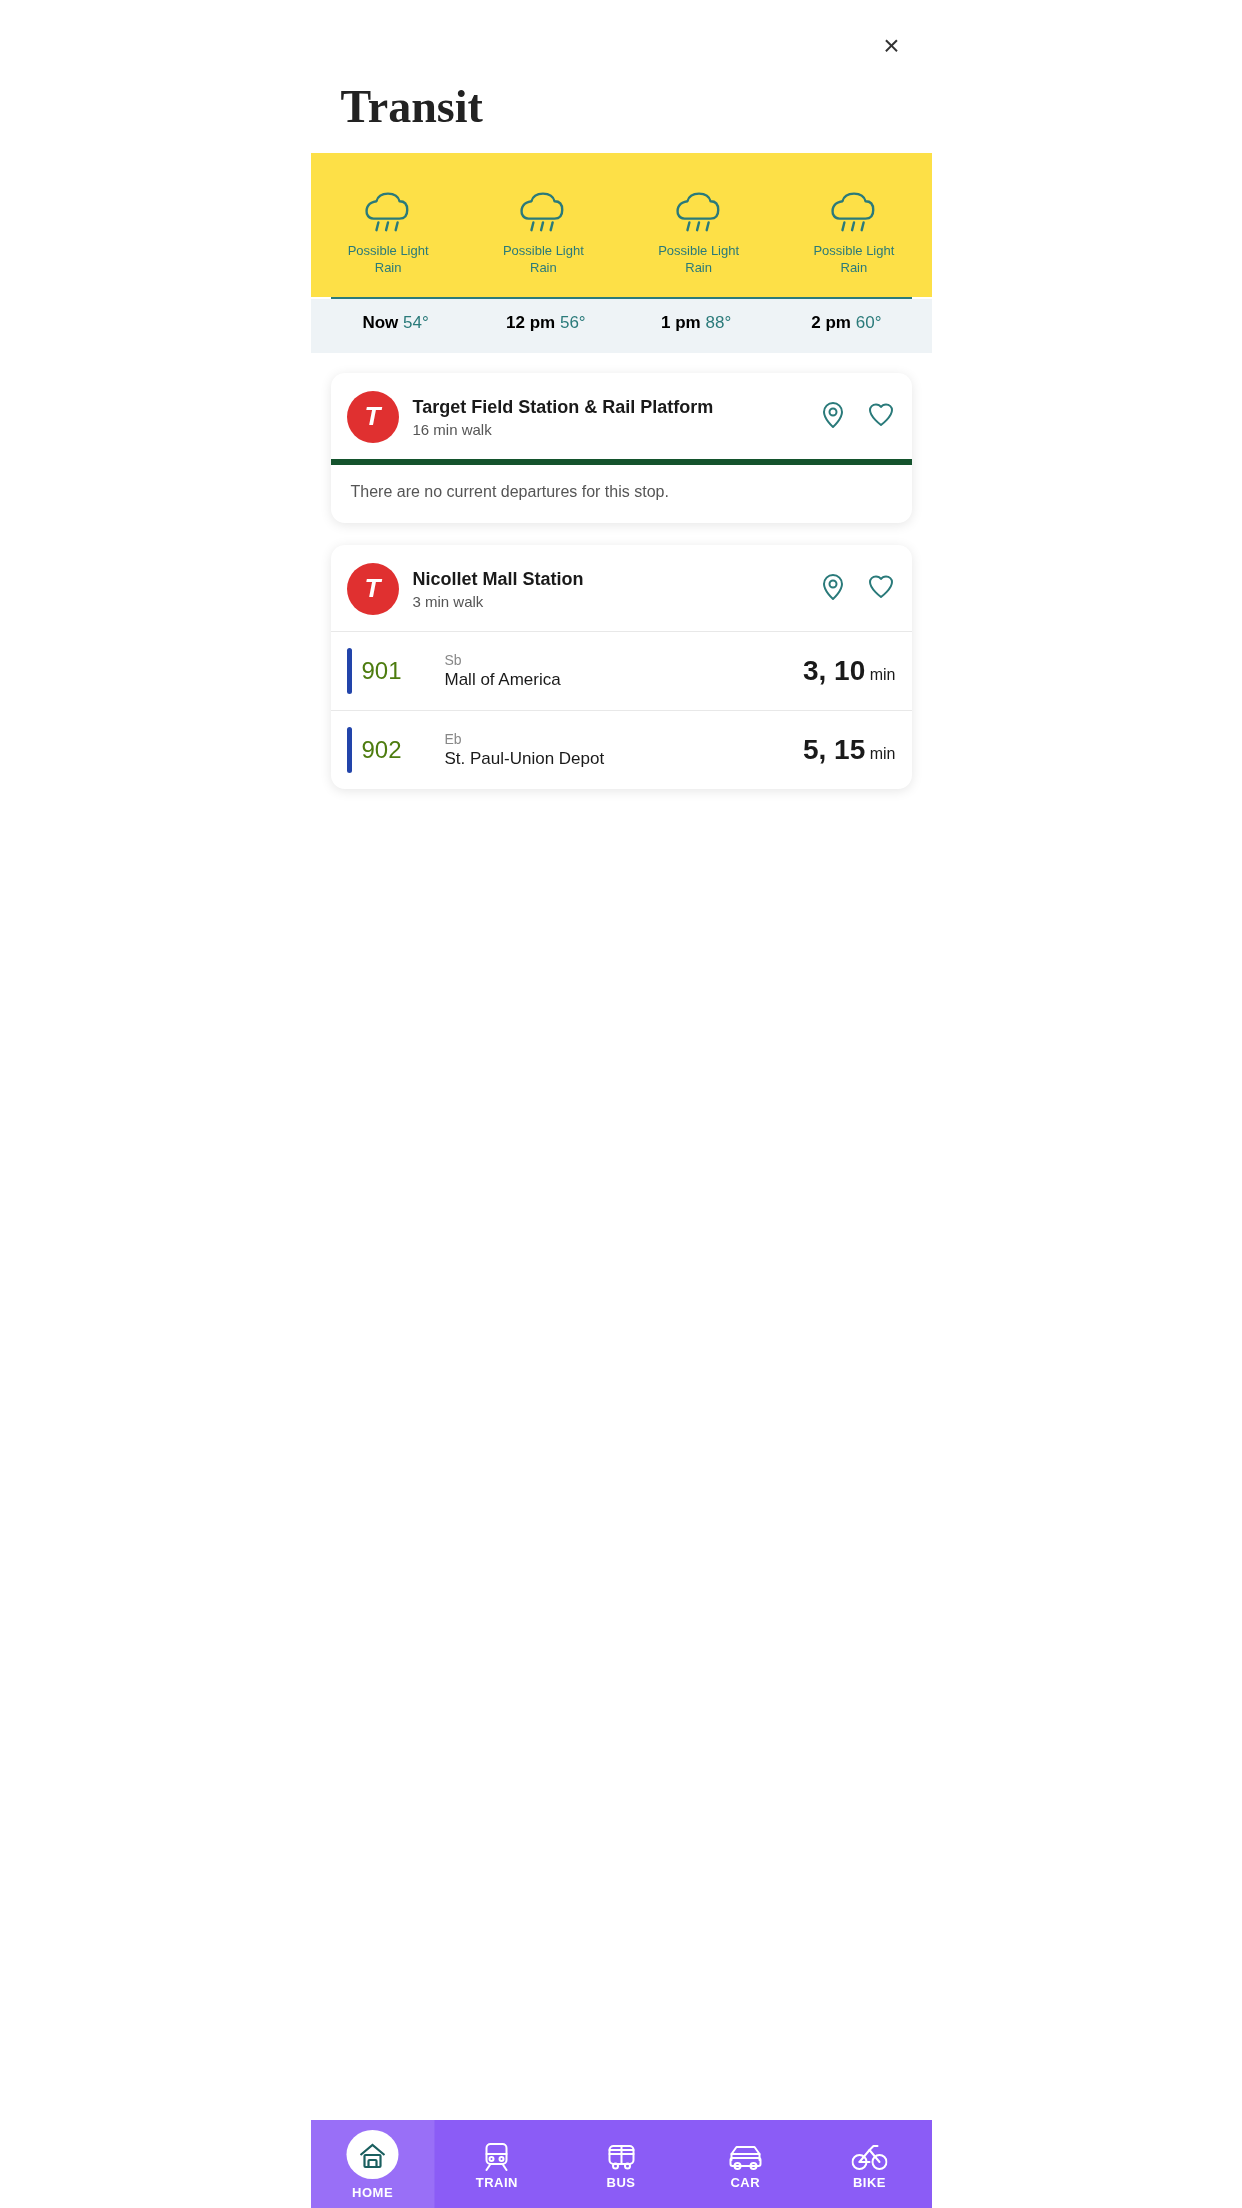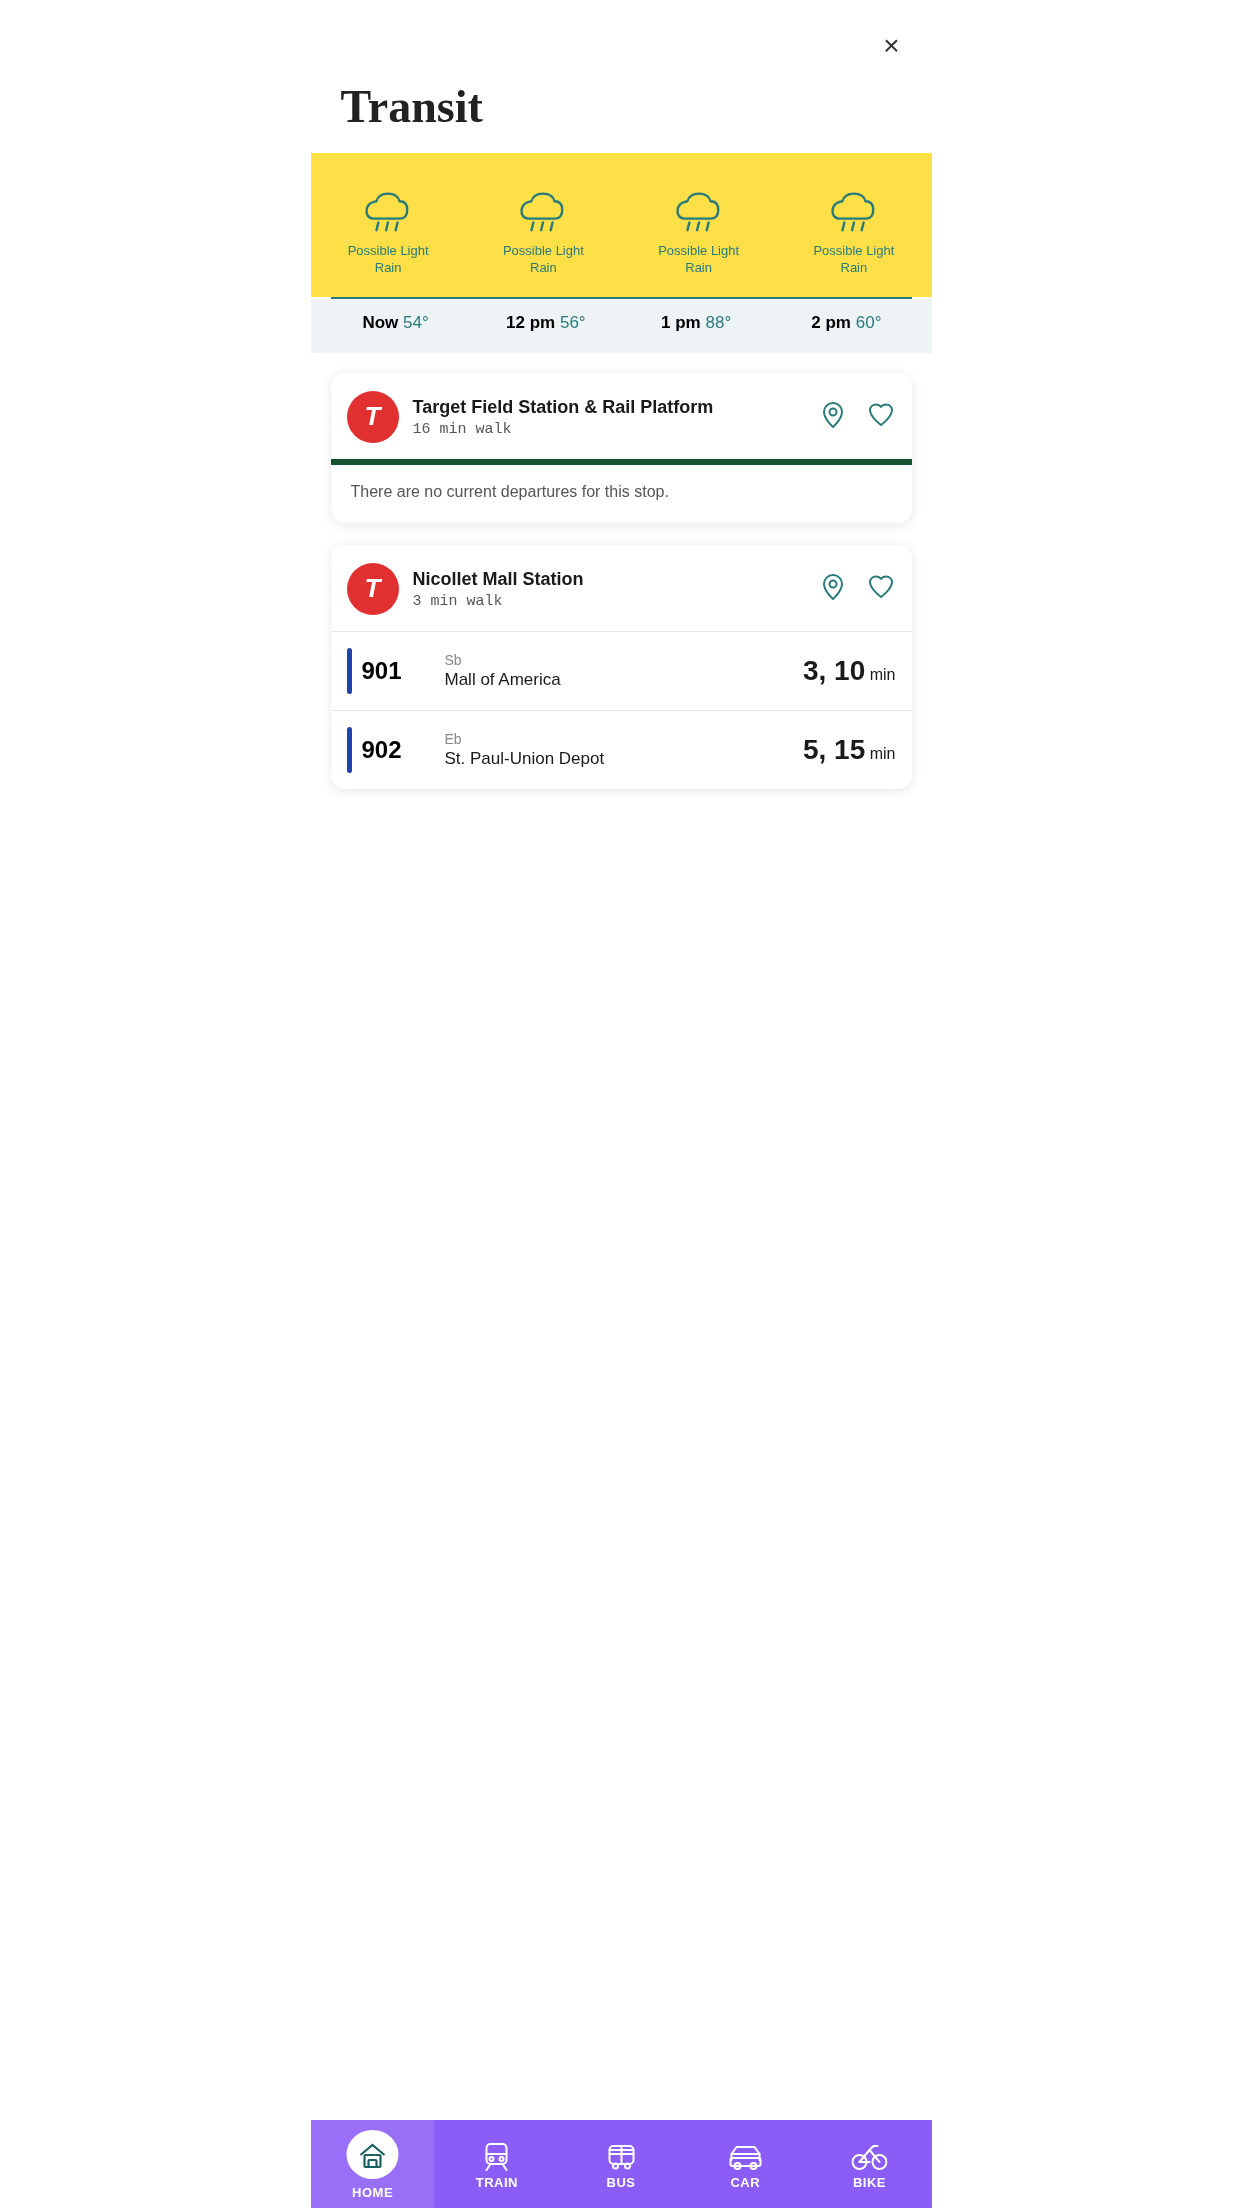--- a/index.html
+++ b/index.html
@@ -155,21 +155,20 @@
       font-size: 18px;
       font-weight: 800;
       color: #1a1a1a;
       line-height: 1.25;
     }
 
     .station-walk {
       font-size: 15px;
       color: #555;
       margin-top: 2px;
-      font-family: Liberation Mono, monospace;
     }
 
     .card-actions {
       display: flex;
       gap: 18px;
       align-items: center;
     }
 
     .action-icon {
       color: #2a7a7a;
@@ -211,22 +210,22 @@
       width: 5px;
       height: 46px;
       background: #2244aa;
       border-radius: 3px;
       margin-right: 10px;
       flex-shrink: 0;
     }
 
     .route-number {
       font-size: 24px;
-      font-weight: 700;
-      color: #000000;
+      font-weight: 400;
+      color: #4d7c0f;
     }
 
     .route-destination {
       flex: 1;
     }
 
     .route-dir {
       font-size: 14px;
       color: #888;
       margin-bottom: 2px;

